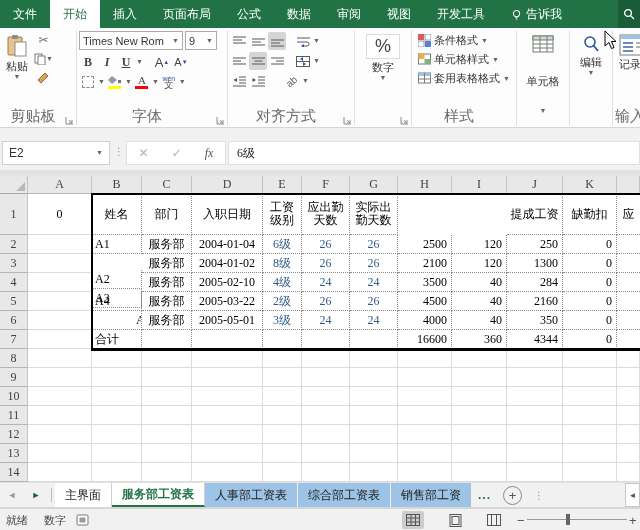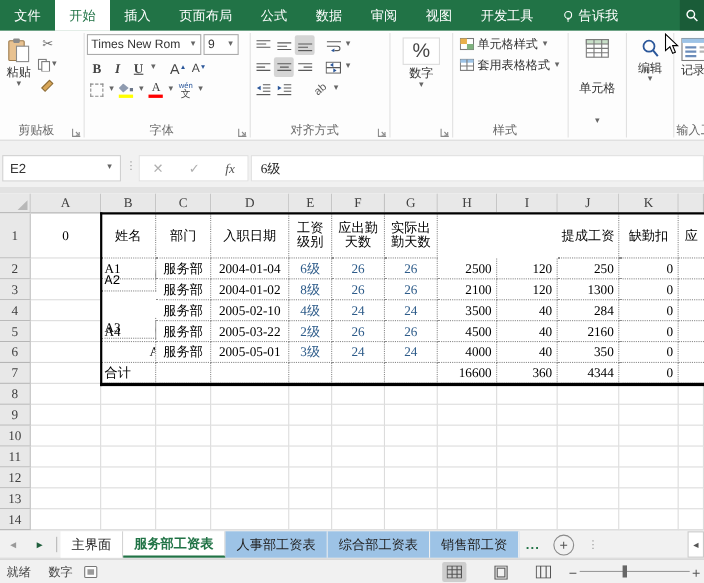--- a/index.html
+++ b/index.html
@@ -14,21 +14,21 @@
   .rtab.active{background:#fff;color:#217346;}
   #tellme-bulb{width:11px;height:11px;}
   #topsearch{position:absolute;right:0;top:0;width:22px;height:28px;background:#1a5c38;
              display:flex;align-items:center;justify-content:center;}
 
   
   #ribbon{position:absolute;left:0;top:28px;width:640px;height:100px;background:#fdfdfd;
           border-bottom:1px solid #d5d5d5;display:flex;}
   .group{position:relative;height:100%;padding:3px 2px 15px 2px;flex:0 0 auto;}
   .gsep{width:1px;background:#e1e1e1;margin:2px 0;flex:0 0 auto;}
-  .glabel{position:absolute;bottom:1px;left:0;right:10px;text-align:center;font-size:11px;color:#6a6a6a;white-space:nowrap;}
+  .glabel{position:absolute;bottom:1px;left:0;right:10px;text-align:center;font-size:15px;color:#6a6a6a;white-space:nowrap;}
   .launcher{position:absolute;bottom:2px;right:2px;width:9px;height:9px;}
   .bigbtn{display:flex;flex-direction:column;align-items:center;justify-content:flex-start;gap:2px;
           padding:3px 4px;border-radius:2px;}
   .bigbtn .blabel{font-size:11px;color:#333;line-height:12px;white-space:nowrap;}
   .drop{font-size:7px;color:#666;line-height:6px;}
   .minirow{display:flex;align-items:center;gap:1px;height:20px;}
   .mini{display:flex;align-items:center;justify-content:center;min-width:18px;height:18px;border-radius:2px;color:#444;}
   .mini.sel{background:#d5d5d5;}
   .combo{border:1px solid #ababab;background:#fff;height:19px;display:flex;align-items:center;
          padding:0 3px;font-size:11px;color:#333;justify-content:space-between;}
@@ -353,20 +353,30 @@
         <span class="drop">▼</span>
       </div>
       <svg class="launcher" viewBox="0 0 9 9">
         <path d="M1,1 L1,8 L8,8" fill="none" stroke="#8a8a8a"></path>
           <path d="M4,4 L7,7 M7,4 L7,7 L4,7" fill="none" stroke="#8a8a8a"></path>
       </svg>
     </div>
     <div class="gsep"></div>
 
     <div class="group" style="width:104px;padding-left:6px;">
+      <div class="styrow">
+        <svg width="13" height="13" viewBox="0 0 13 13">
+            <rect x="0" y="0" width="6" height="6" fill="#d75c5c"></rect>
+            <rect x="7" y="0" width="6" height="6" fill="#fff" stroke="#999"></rect>
+            <rect x="0" y="7" width="6" height="6" fill="#fff" stroke="#999"></rect>
+            <rect x="7" y="7" width="6" height="6" fill="#5c7fd7"></rect>
+          </svg>
+        <span>条件格式</span>
+          <span class="drop">▼</span>
+      </div>
       <div class="styrow">
         <svg width="13" height="13" viewBox="0 0 13 13">
             <rect x="0.5" y="1" width="12" height="10" fill="#fff" stroke="#7a7a7a"></rect>
             <rect x="0.5" y="1" width="6" height="5" fill="#e8b04b"></rect>
             <rect x="6.5" y="6" width="6" height="5" fill="#7fb27f"></rect>
           </svg>
         <span>单元格样式</span>
           <span class="drop">▼</span>
       </div>
       <div class="styrow">
@@ -491,21 +501,21 @@
         <div class="cell tb c-center" style="left: 192px; top: 59px; width: 71px; height: 19px;">2004-01-04</div>
         <div class="cell tb c-center navy" style="left: 263px; top: 59px; width: 39px; height: 19px;">6级</div>
         <div class="cell tb c-center navy" style="left: 302px; top: 59px; width: 48px; height: 19px;">26</div>
         <div class="cell tb c-center navy" style="left: 350px; top: 59px; width: 48px; height: 19px;">26</div>
         <div class="cell tb c-right" style="left: 398px; top: 59px; width: 54px; height: 19px;">2500</div>
         <div class="cell tb c-right" style="left: 452px; top: 59px; width: 55px; height: 19px;">120</div>
         <div class="cell tb c-right" style="left: 507px; top: 59px; width: 56px; height: 19px;">250</div>
         <div class="cell tb c-right" style="left: 563px; top: 59px; width: 54px; height: 19px;">0</div>
         <div class="cell tb noright c-center" style="left: 617px; top: 59px; width: 23px; height: 19px;"></div>
         <div class="cell gl c-center" style="left: 28px; top: 78px; width: 64px; height: 19px;"></div>
-        <div class="cell tb c-left" style="left: 92px; top: 70px; width: 50px; height: 19px; font-family: Liberation Mono, monospace;">A2</div>
+        <div class="cell tb c-left" style="left: 92px; top: 94px; width: 50px; height: 19px;">A2</div>
         <div class="cell tb c-center" style="left: 142px; top: 78px; width: 50px; height: 19px;">服务部</div>
         <div class="cell tb c-center" style="left: 192px; top: 78px; width: 71px; height: 19px;">2004-01-02</div>
         <div class="cell tb c-center navy" style="left: 263px; top: 78px; width: 39px; height: 19px;">8级</div>
         <div class="cell tb c-center navy" style="left: 302px; top: 78px; width: 48px; height: 19px;">26</div>
         <div class="cell tb c-center navy" style="left: 350px; top: 78px; width: 48px; height: 19px;">26</div>
         <div class="cell tb c-right" style="left: 398px; top: 78px; width: 54px; height: 19px;">2100</div>
         <div class="cell tb c-right" style="left: 452px; top: 78px; width: 55px; height: 19px;">120</div>
         <div class="cell tb c-right" style="left: 507px; top: 78px; width: 56px; height: 19px;">1300</div>
         <div class="cell tb c-right" style="left: 563px; top: 78px; width: 54px; height: 19px;">0</div>
         <div class="cell tb noright c-center" style="left: 617px; top: 78px; width: 23px; height: 19px;"></div>

